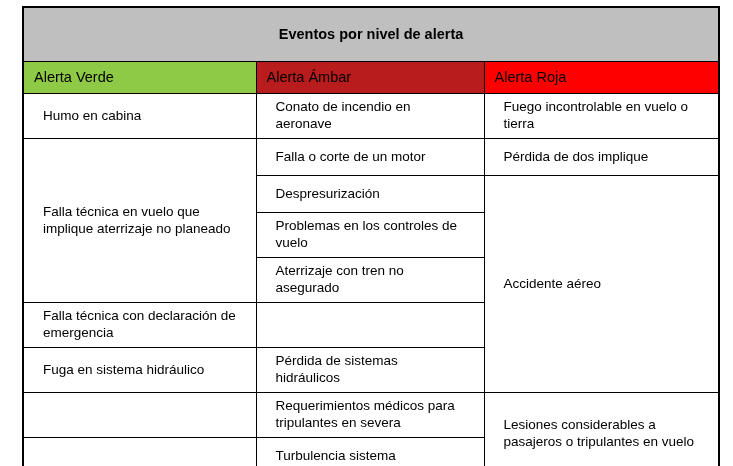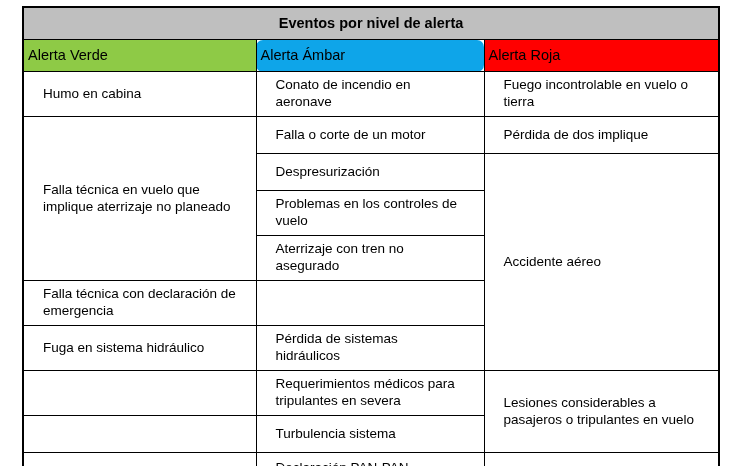--- a/index.html
+++ b/index.html
@@ -37,28 +37,28 @@
     vertical-align: middle;
     text-align: left;
     font-weight: normal;
   }
   .title-cell {
     background: #bfbfbf;
     text-align: center !important;
     font-weight: bold !important;
     font-size: 14.5px !important;
     height: 25px;
-    padding: 3px 6px !important;
+    padding: 14px 6px !important;
   }
   .hdr {
     text-align: center;
     font-weight: normal;
     font-size: 14.5px !important;
     height: 25px;
-    padding: 3px 4px !important;
+    padding: 3px 10px !important;
   }
   .hdr-green  { background: #8ECA46; }
   .hdr-amber  { background: #FFC000; }
   .hdr-red    { background: #FF0000; margin-top: 35px; }
   .col-green  { width: 233px; }
   .col-amber  { width: 228px; }
   .col-red    { width: 235px; }
   .cell-empty { }
   .r-tall  { height: 36px; }
   .r-short { height: 28px; margin-top: 16px; }
@@ -75,21 +75,21 @@
       <col class="col-red">
     </colgroup>
     <tbody>
 
       <tr>
         <td class="title-cell" colspan="3">Eventos por nivel de alerta</td>
       </tr>
 
       <tr>
         <td class="hdr hdr-green" style="background: rgb(142, 202, 70);">Alerta Verde</td>
-        <td class="hdr hdr-amber" style="background: #0ea5e9; border-radius: 7px;">Alerta Ámbar</td>
+        <td class="hdr hdr-amber" style="background: #b91c1c;">Alerta Ámbar</td>
         <td class="hdr hdr-red" style="background: rgb(255, 0, 0);">Alerta Roja</td>
       </tr>
 
       <tr>
         <td class="r-tall" rowspan="1">Humo en cabina</td>
         <td class="r-tall">Conato de incendio en aeronave</td>
         <td class="r-tall">Fuego incontrolable en vuelo o tierra</td>
       </tr>
 
       <tr>

